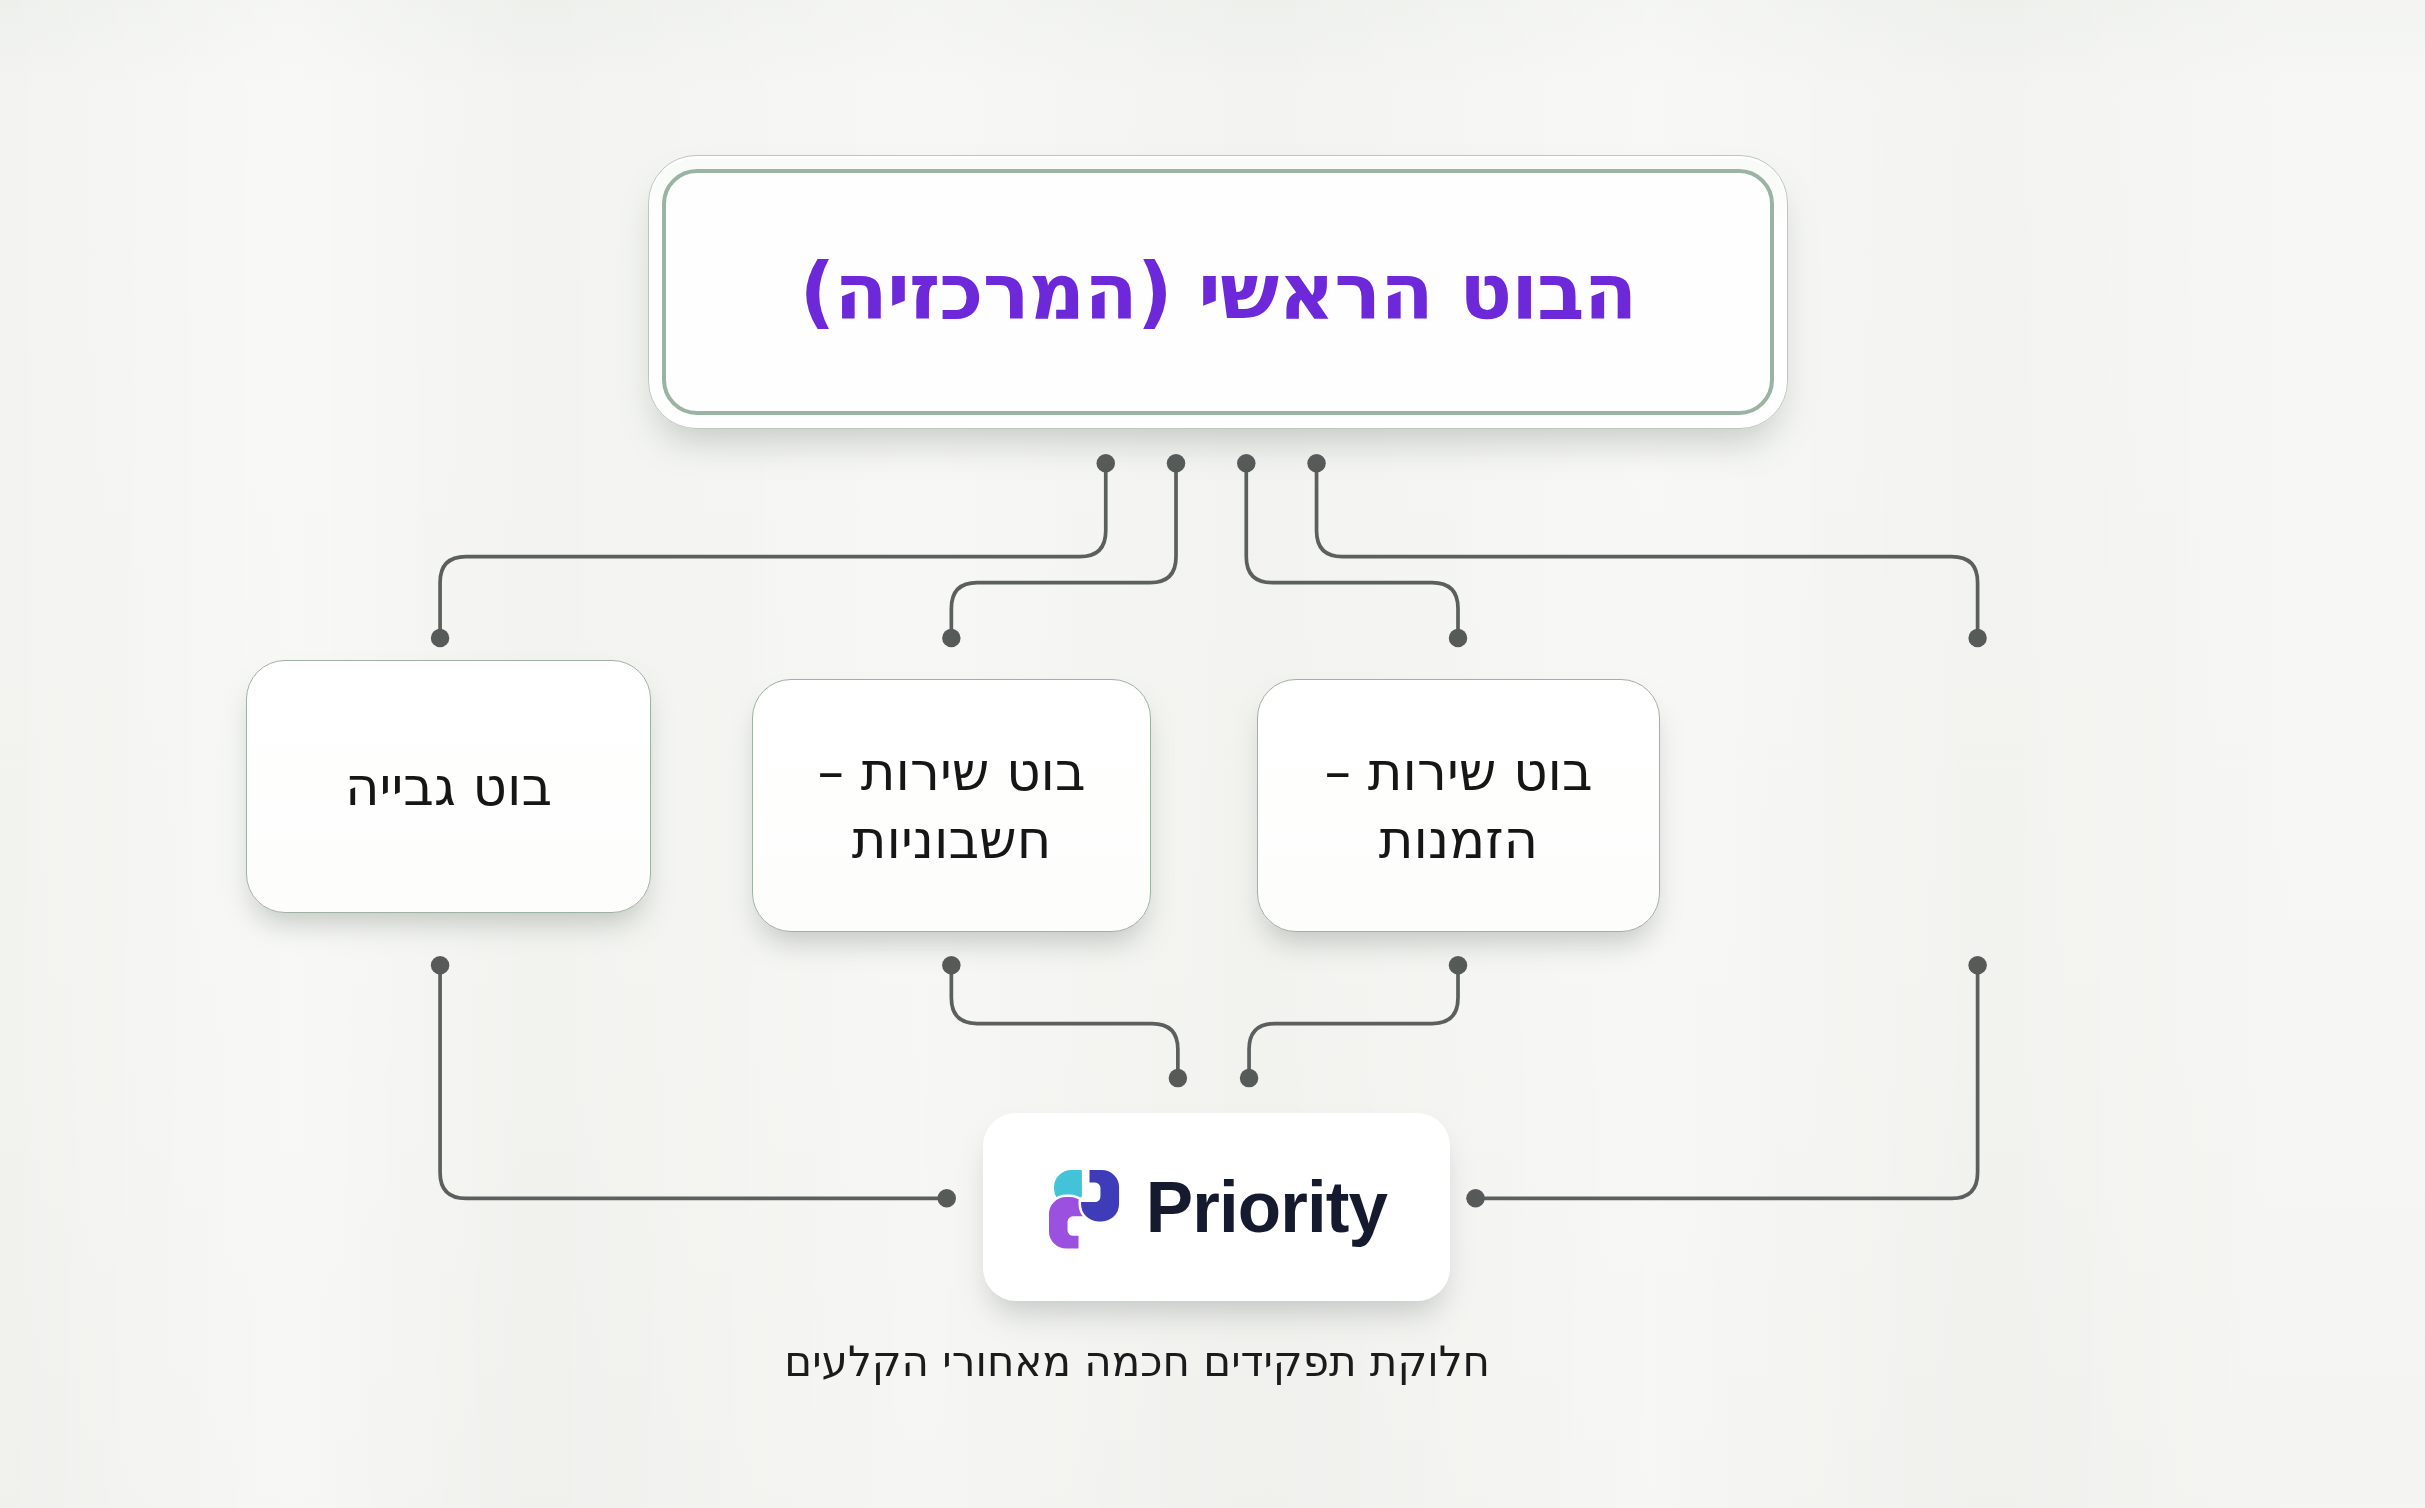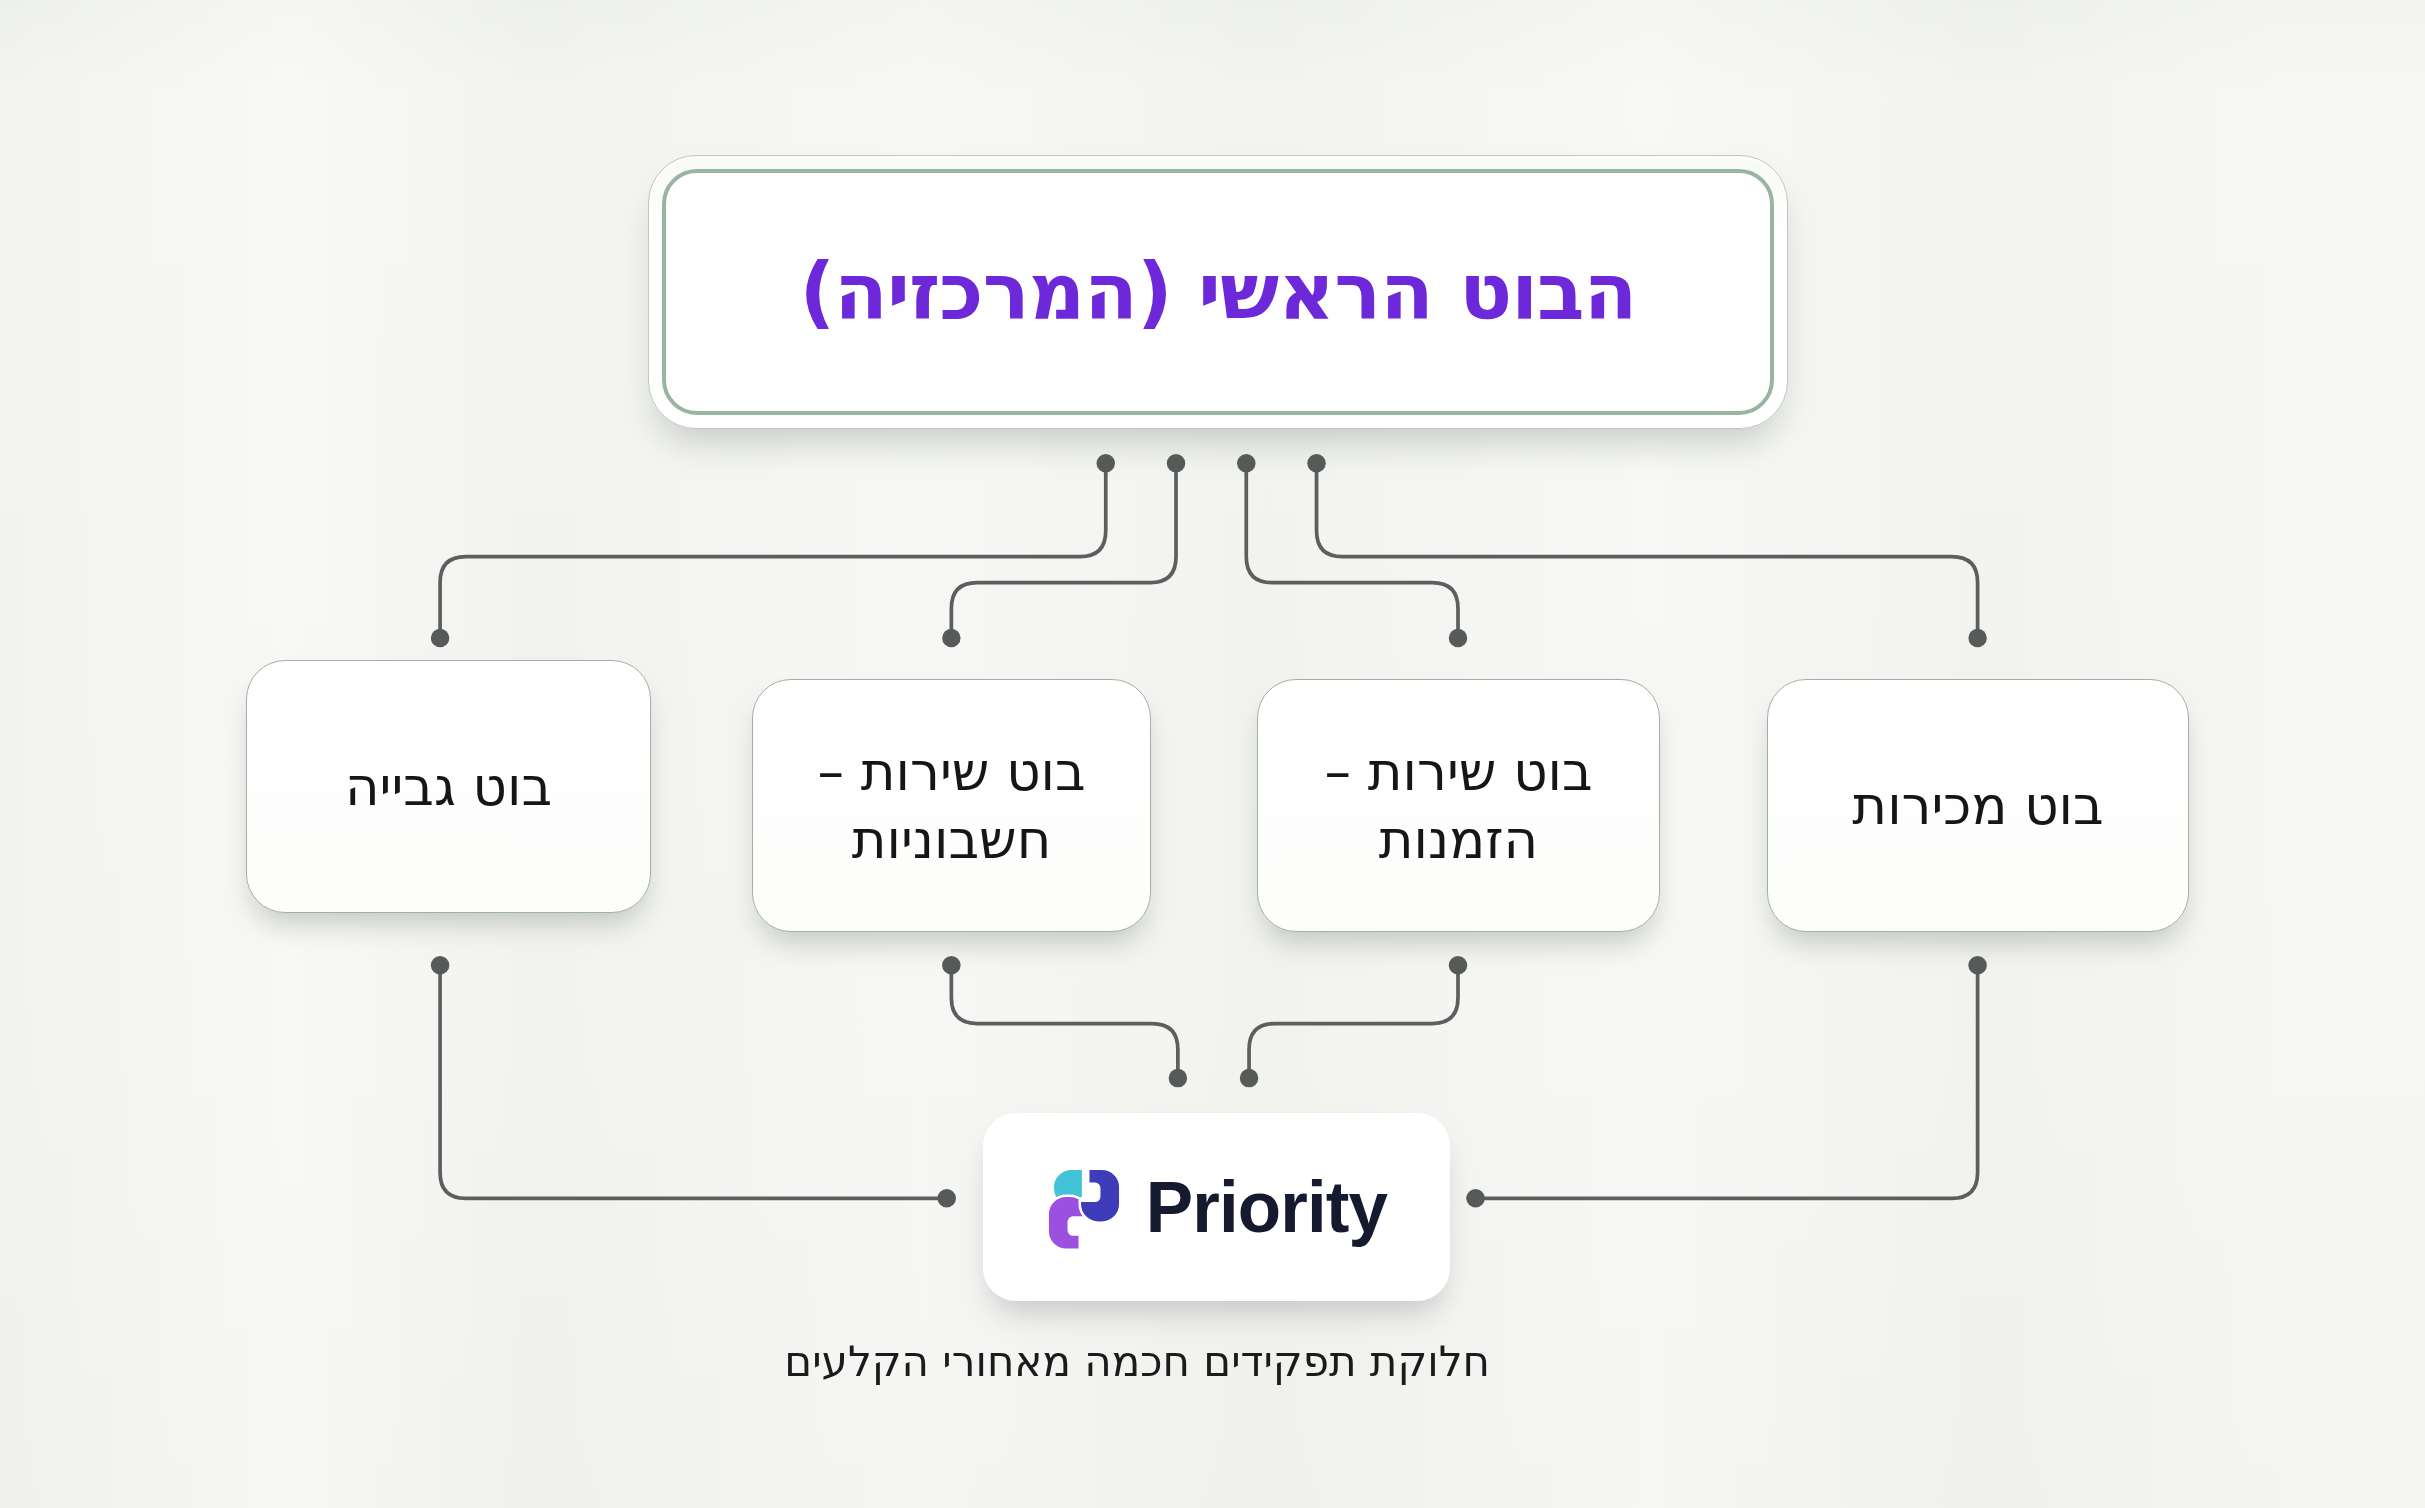--- a/index.html
+++ b/index.html
@@ -123,23 +123,20 @@
   <div class="box child-box box-invoices">
     <div class="child-label" dir="rtl">בוט שירות –
 חשבוניות</div>
   </div>
 
   <div class="box child-box box-orders">
     <div class="child-label" dir="rtl">בוט שירות –
 הזמנות</div>
   </div>
 
-  <div class="box child-box box-sales">
-    <div class="child-label" dir="rtl">בוט מכירות</div>
-  </div>
 
   <div class="priority-card">
     <svg class="priority-mark" viewBox="0 0 90 100" aria-hidden="true">
 
       <path d="M44,4 v34 L24,50 C14,46 8,37 8,28 v-2 C8,14 18,4 30,4 h14 z" fill="#43c3d7" stroke="#ffffff" stroke-width="3" stroke-linejoin="round"></path>
 
       <path d="M50,4 h16 a22,22 0 0 1 22,22 v20 a22,22 0 0 1 -22,22 h-4 a22,22 0 0 1 -22,-22 v-4 h18 a5,5 0 0 0 5,-5 V27 a5,5 0 0 0 -5,-5 h-8 z" transform="rotate(180,45,50) translate(0,-4)" fill="#9b50e0" stroke="#ffffff" stroke-width="3" stroke-linejoin="round"></path>
 
       <path d="M50,4 h16 a22,22 0 0 1 22,22 v20 a22,22 0 0 1 -22,22 h-4 a22,22 0 0 1 -22,-22 v-4 h18 a5,5 0 0 0 5,-5 V27 a5,5 0 0 0 -5,-5 h-8 z" fill="#3e3cb8" stroke="#ffffff" stroke-width="3" stroke-linejoin="round"></path>
     </svg>

